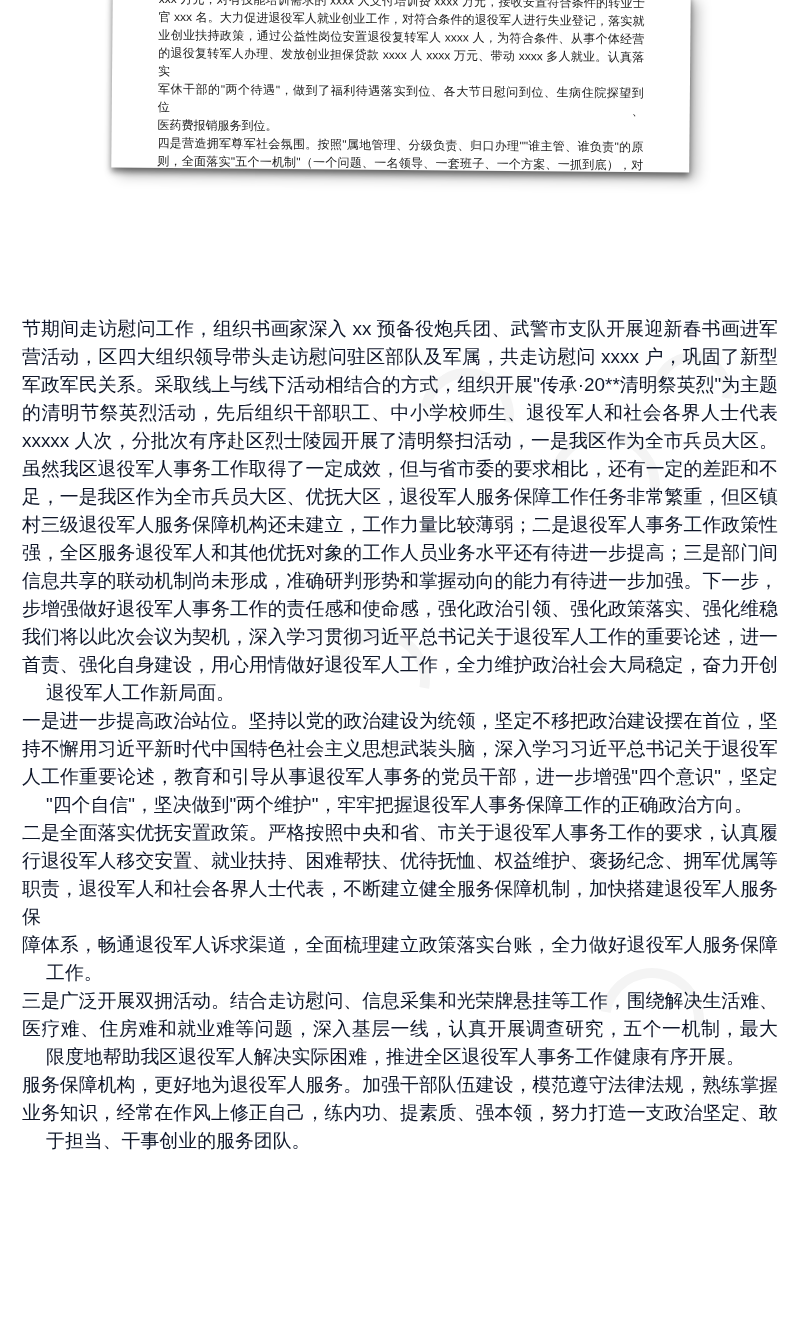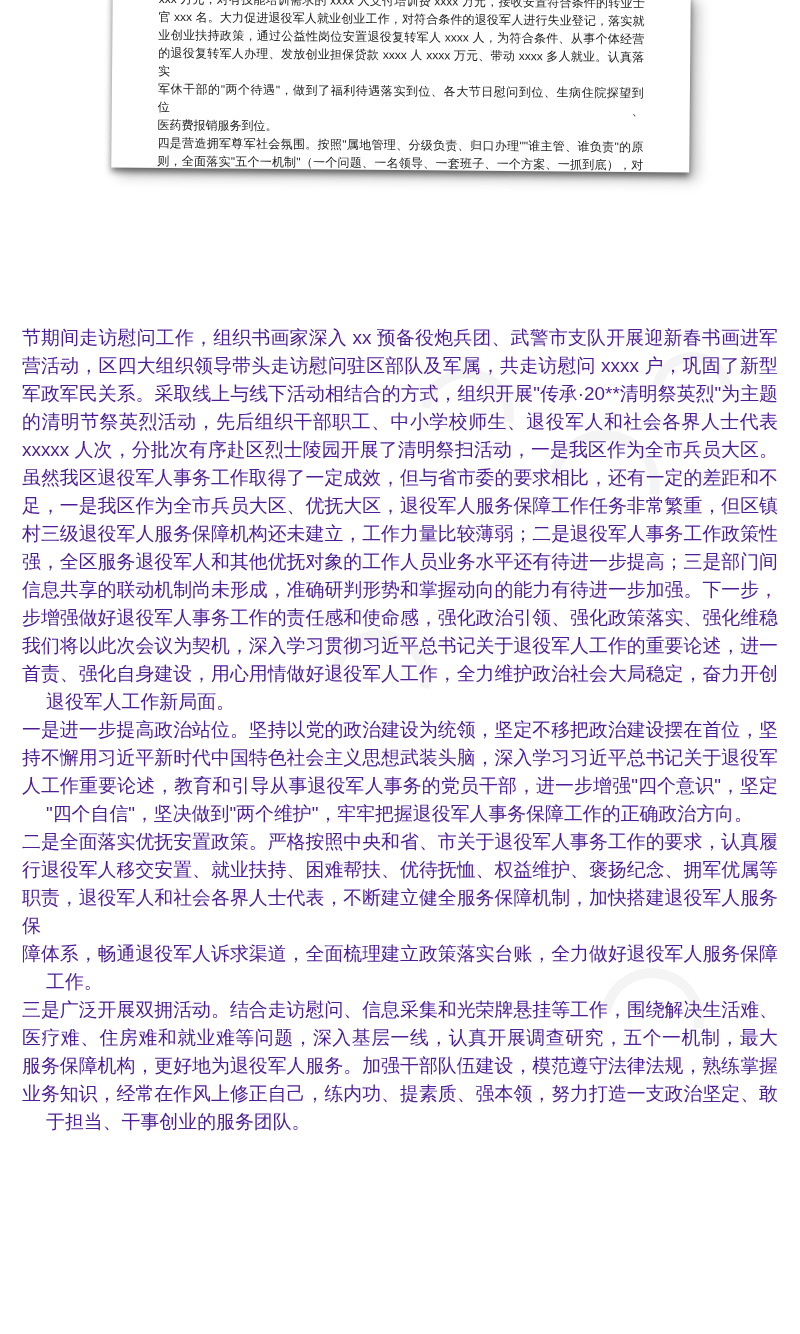--- a/index.html
+++ b/index.html
@@ -59,24 +59,24 @@
   .pline {
     text-align: justify;
     text-align-last: justify;
   }
   .pline.para-end { text-align-last: left; }
 
   
   .body-text {
     position: absolute;
     left: 22px;
-    top: 324px;
+    top: 315px;
     width: 756px;
     z-index: 1;
-    color: #4c1d95;
+    color: #0f172a;
     font-size: 18.9px;
     line-height: 28px;
   }
   .bline {
     text-align: justify;
     text-align-last: justify;
   }
   .bline.para-end { text-align-last: left; margin-left: 24px; }
 </style>
 </head>
@@ -124,18 +124,19 @@
       <div class="bline">持不懈用习近平新时代中国特色社会主义思想武装头脑，深入学习习近平总书记关于退役军</div>
       <div class="bline">人工作重要论述，教育和引导从事退役军人事务的党员干部，进一步增强"四个意识"，坚定</div>
       <div class="bline para-end">"四个自信"，坚决做到"两个维护"，牢牢把握退役军人事务保障工作的正确政治方向。</div>
       <div class="bline">二是全面落实优抚安置政策。严格按照中央和省、市关于退役军人事务工作的要求，认真履</div>
       <div class="bline">行退役军人移交安置、就业扶持、困难帮扶、优待抚恤、权益维护、褒扬纪念、拥军优属等</div>
       <div class="bline">职责，退役军人和社会各界人士代表，不断建立健全服务保障机制，加快搭建退役军人服务保</div>
       <div class="bline">障体系，畅通退役军人诉求渠道，全面梳理建立政策落实台账，全力做好退役军人服务保障</div>
       <div class="bline para-end">工作。</div>
       <div class="bline">三是广泛开展双拥活动。结合走访慰问、信息采集和光荣牌悬挂等工作，围绕解决生活难、</div>
       <div class="bline">医疗难、住房难和就业难等问题，深入基层一线，认真开展调查研究，五个一机制，最大</div>
+      <div class="bline para-end">限度地帮助我区退役军人解决实际困难，推进全区退役军人事务工作健康有序开展。</div>
       <div class="bline">服务保障机构，更好地为退役军人服务。加强干部队伍建设，模范遵守法律法规，熟练掌握</div>
       <div class="bline">业务知识，经常在作风上修正自己，练内功、提素质、强本领，努力打造一支政治坚定、敢</div>
       <div class="bline para-end">于担当、干事创业的服务团队。</div>
     </div>
 
 </div>
 
 </body></html>

